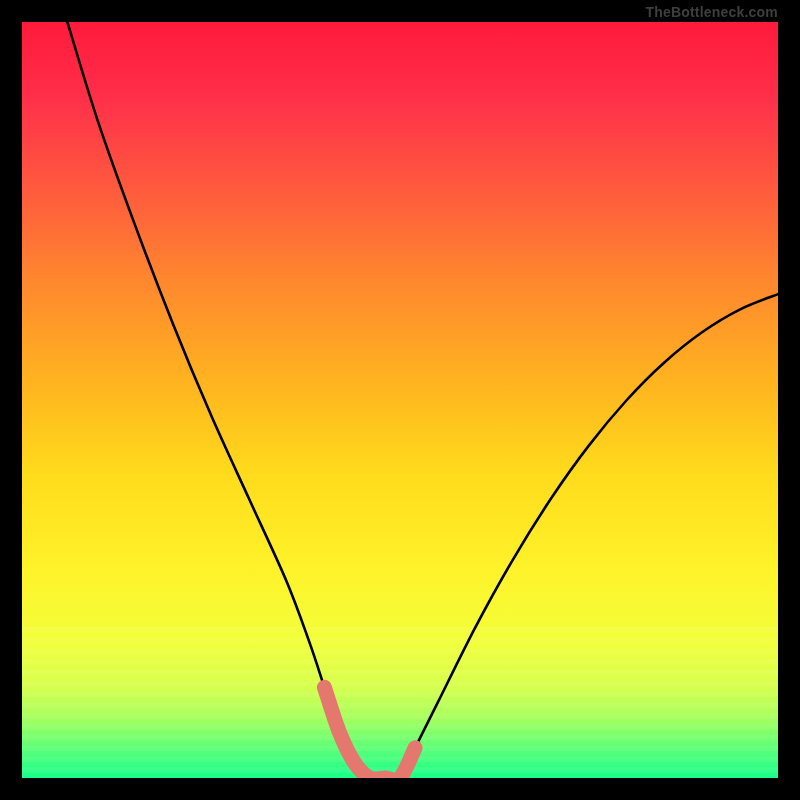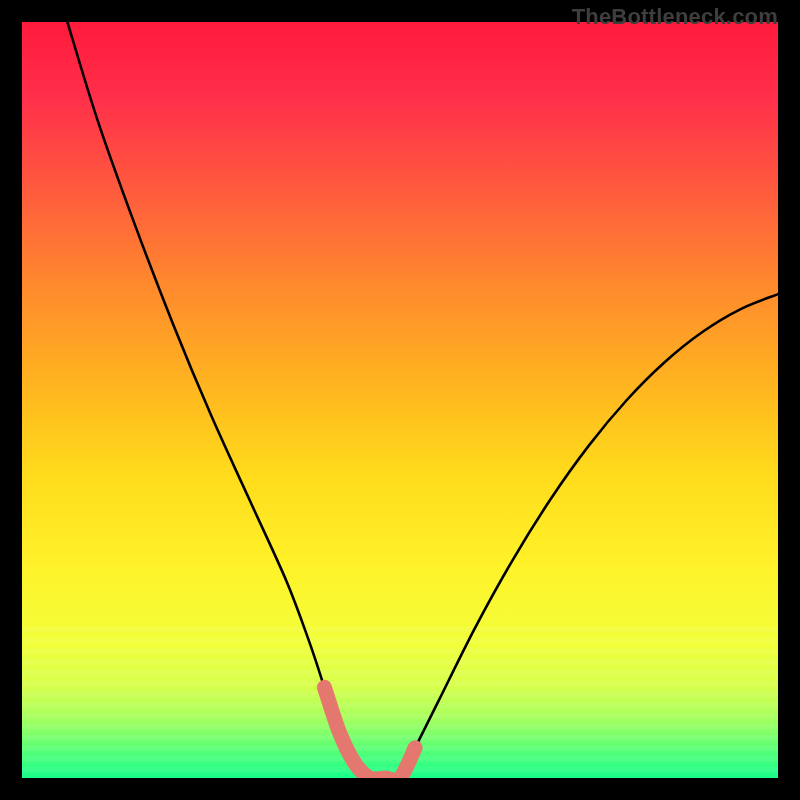--- a/index.html
+++ b/index.html
@@ -30,21 +30,21 @@
   .gradient {
     position: absolute;
     left: 0; top: 0;
     width: 100%; height: 100%;
   }
   .watermark {
     position: absolute;
     top: 4px;
     right: 22px;
     color: #3e3e3e;
-    font-size: 22px;
+    font-size: 14px;
     font-weight: 600;
     letter-spacing: 0.2px;
   }
   svg { display: block; }
 </style>
 </head>
 <body>
 
 <div class="frame">
 

